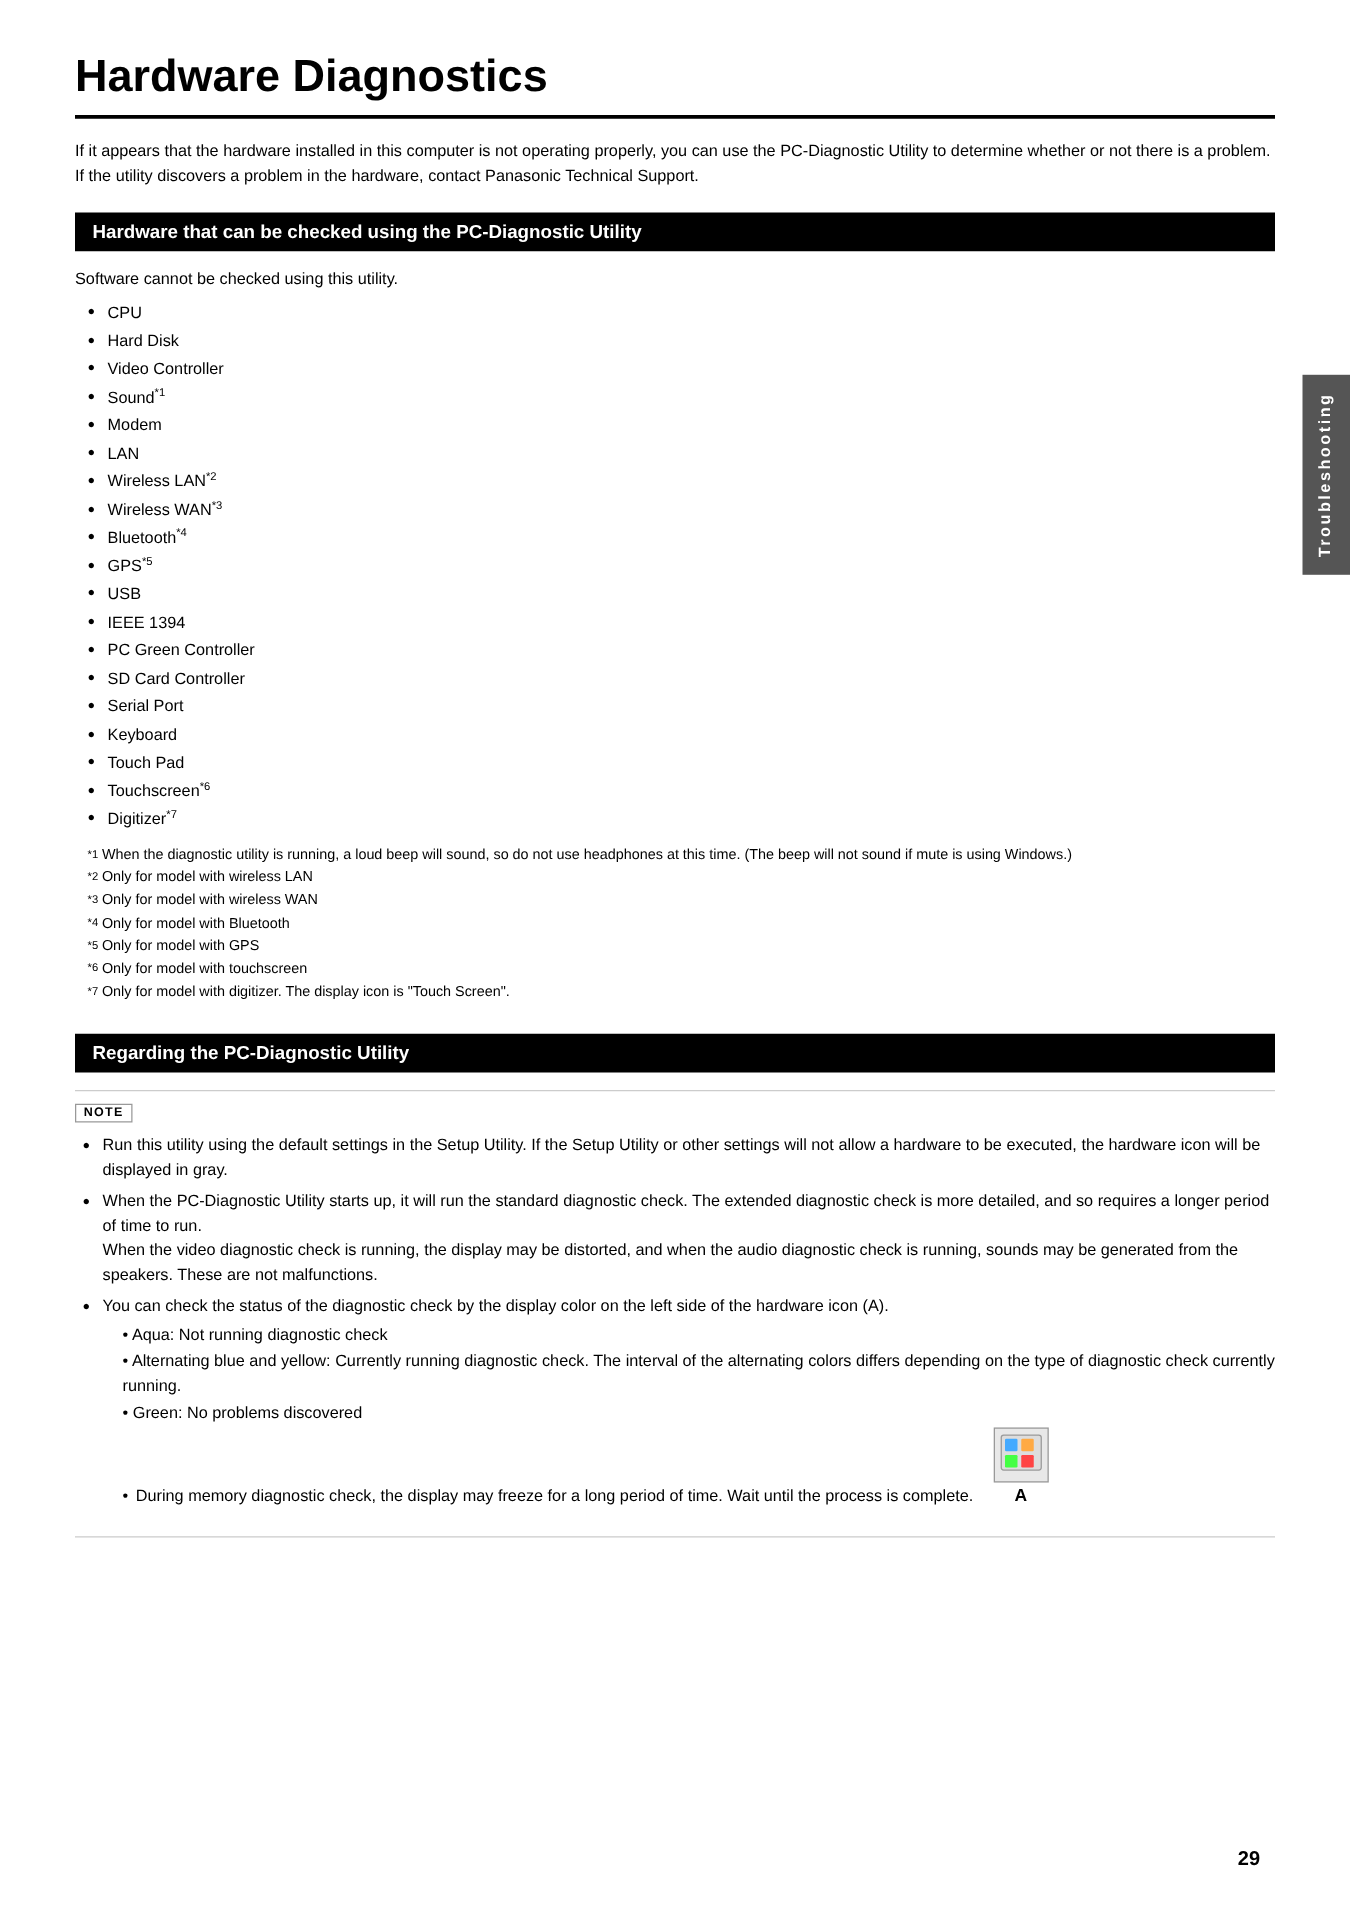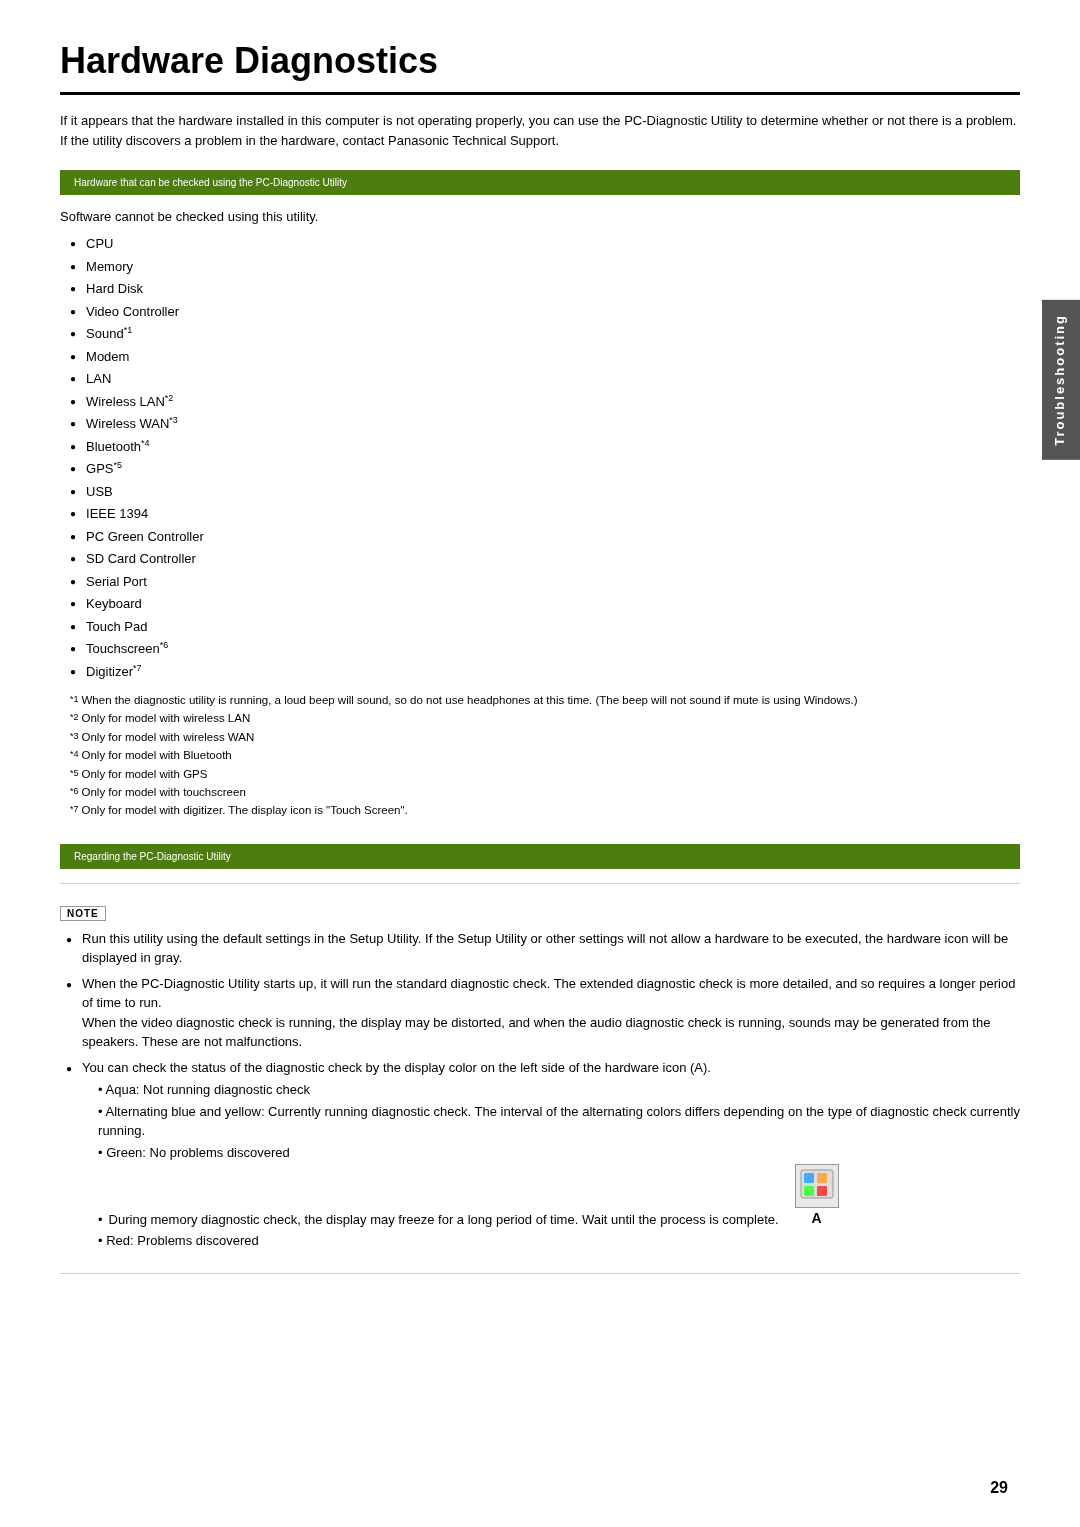--- a/index.html
+++ b/index.html
@@ -20,24 +20,24 @@
       border-bottom: 3px solid #000;
       padding-bottom: 10px;
     }
     .intro-text {
       font-size: 13px;
       margin-top: 16px;
       margin-bottom: 20px;
       line-height: 1.5;
     }
     .section-header {
-      background: #4d7c0f;
+      background: #000000;
       color: #fff;
-      font-size: 10px;
-      font-weight: normal;
+      font-size: 15px;
+      font-weight: bold;
       padding: 7px 14px;
       margin-bottom: 14px;
     }
     .software-note {
       margin-bottom: 10px;
       font-size: 13px;
     }
     .bullet-list {
       list-style: none;
       margin-left: 10px;
@@ -73,21 +73,21 @@
       margin-top: 1px;
       flex-shrink: 0;
     }
     .section2 {
       margin-top: 24px;
     }
     .note-box {
       border-top: 1px solid #ccc;
       border-bottom: 1px solid #ccc;
       margin-top: 14px;
-      padding-top: 21px;
+      padding-top: 8px;
       padding-bottom: 14px;
     }
     .note-label {
       border: 1px solid #999;
       display: inline-block;
       font-size: 10px;
       font-weight: bold;
       padding: 1px 6px;
       margin-bottom: 8px;
       letter-spacing: 1px;
@@ -180,21 +180,20 @@
   <p>If it appears that the hardware installed in this computer is not operating properly, you can use the PC-Diagnostic Utility to determine whether or not there is a problem.</p>
   <p>If the utility discovers a problem in the hardware, contact Panasonic Technical Support.</p>
 </div>
 
 <div class="section-header">Hardware that can be checked using the PC-Diagnostic Utility</div>
 
 <p class="software-note">Software cannot be checked using this utility.</p>
 
 <ul class="bullet-list">
   <li>CPU</li>
-  <li>Memory</li>
   <li>Hard Disk</li>
   <li>Video Controller</li>
   <li>Sound<sup>*1</sup></li>
   <li>Modem</li>
   <li>LAN</li>
   <li>Wireless LAN<sup>*2</sup></li>
   <li>Wireless WAN<sup>*3</sup></li>
   <li>Bluetooth<sup>*4</sup></li>
   <li>GPS<sup>*5</sup></li>
   <li>USB</li>
@@ -269,21 +268,20 @@
                     <rect x="2" y="2" width="32" height="28" rx="2" fill="#ddd" stroke="#999" stroke-width="1"></rect>
                     <rect x="5" y="5" width="10" height="10" fill="#4af" rx="1"></rect>
                     <rect x="18" y="5" width="10" height="10" fill="#fa4" rx="1"></rect>
                     <rect x="5" y="18" width="10" height="10" fill="#4f4" rx="1"></rect>
                     <rect x="18" y="18" width="10" height="10" fill="#f44" rx="1"></rect>
                   </svg>
                 </span>
                 <span class="icon-A">A</span>
               </span>
             </li>
-            <li>Red: Problems discovered</li>
           </ul>
         </span>
       </li>
     </ul>
   </div>
 </div>
 
 <div class="right-sidebar">Troubleshooting</div>
 
 <div class="page-number">29</div>

